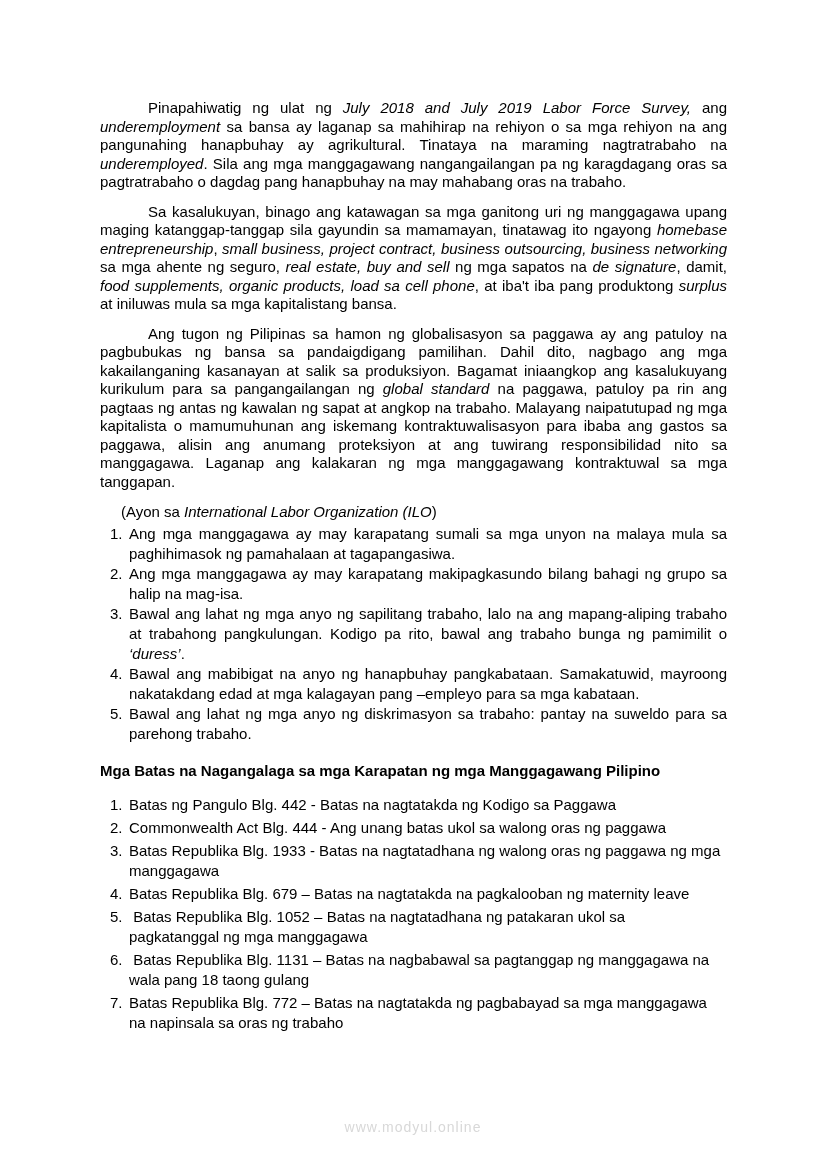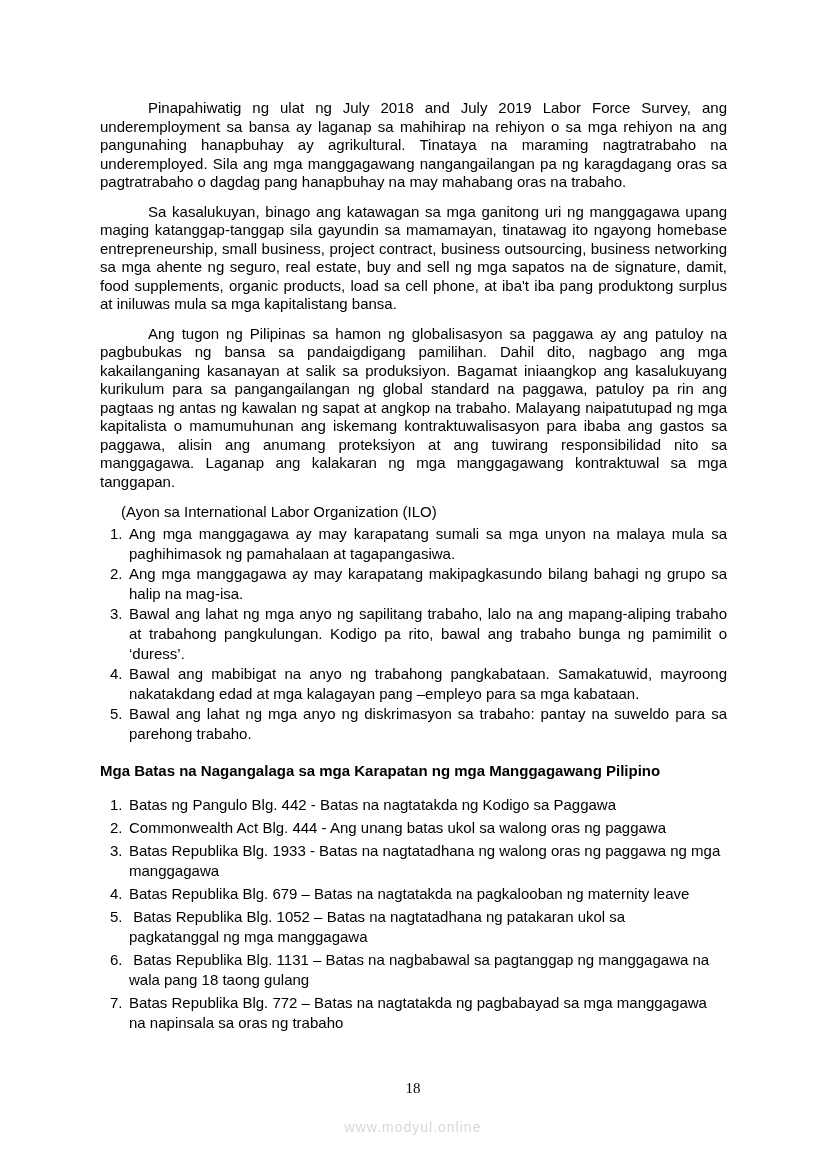--- a/index.html
+++ b/index.html
@@ -27,21 +27,21 @@
   }
   .heading {
     font-weight: bold;
     line-height: 20px;
     margin: 7px 0 0 0;
   }
   .subheading {
     line-height: 20px;
     margin-left: 21px;
   }
-  .it { }
+  .it { font-style: italic; }
   .list { margin-top: 2px; }
   .list-item {
     display: flex;
     line-height: 20px;
   }
   .list-item .num {
     flex: 0 0 19px;
     margin-left: 10px;
   }
   .list-item .body { flex: 1; }
@@ -89,21 +89,21 @@
         <div class="list-item" data-name="list-item">
           <span class="num" data-name="list-item-number">2.</span>
           <span class="body" data-name="list-item-text"><span data-name="text-run">Ang mga manggagawa ay may karapatang makipagkasundo bilang bahagi ng grupo sa halip na mag-isa.</span></span>
         </div>
         <div class="list-item" data-name="list-item">
           <span class="num" data-name="list-item-number">3.</span>
           <span class="body" data-name="list-item-text"><span data-name="text-run">Bawal ang lahat ng mga anyo ng sapilitang trabaho, lalo na ang mapang-aliping trabaho at trabahong pangkulungan. Kodigo pa rito, bawal ang trabaho bunga ng pamimilit o </span><span class="it" data-name="italic-run">‘duress’</span><span data-name="text-run">.</span></span>
         </div>
         <div class="list-item" data-name="list-item">
           <span class="num" data-name="list-item-number">4.</span>
-          <span class="body" data-name="list-item-text"><span data-name="text-run">Bawal ang mabibigat na anyo ng trabahong pangkabataan. Samakatuwid, mayroong nakatakdang edad at mga kalagayan pang –empleyo para sa mga kabataan.</span></span>
+          <span class="body" data-name="list-item-text"><span data-name="text-run">Bawal ang mabibigat na anyo ng hanapbuhay pangkabataan. Samakatuwid, mayroong nakatakdang edad at mga kalagayan pang –empleyo para sa mga kabataan.</span></span>
         </div>
         <div class="list-item" data-name="list-item">
           <span class="num" data-name="list-item-number">5.</span>
           <span class="body" data-name="list-item-text"><span data-name="text-run">Bawal ang lahat ng mga anyo ng diskrimasyon sa trabaho: pantay na suweldo para sa parehong trabaho.</span></span>
         </div>
       </div>
       <div class="heading" data-name="heading-batas">Mga Batas na Nagangalaga sa mga Karapatan ng mga Manggagawang Pilipino</div>
       <div class="list" data-name="laws-list">
         <div class="list-item" data-name="list-item">
           <span class="num" data-name="list-item-number">1.</span>
@@ -129,15 +129,14 @@
         <div class="list-item" data-name="list-item">
           <span class="num" data-name="list-item-number">6.</span>
           <span class="body" data-name="list-item-text"><span data-name="text-run"> Batas Republika Blg. 1131 – Batas na nagbabawal sa pagtanggap ng manggagawa na wala pang 18 taong gulang</span></span>
         </div>
         <div class="list-item" data-name="list-item">
           <span class="num" data-name="list-item-number">7.</span>
           <span class="body" data-name="list-item-text"><span data-name="text-run">Batas Republika Blg. 772 – Batas na nagtatakda ng pagbabayad sa mga manggagawa na napinsala sa oras ng trabaho</span></span>
         </div>
       </div>
     </div>
-  <div class="page-number" data-name="page-number">18</div>
   <div class="watermark" data-name="watermark">www.modyul.online</div>
 </div>
 
 </body></html>

